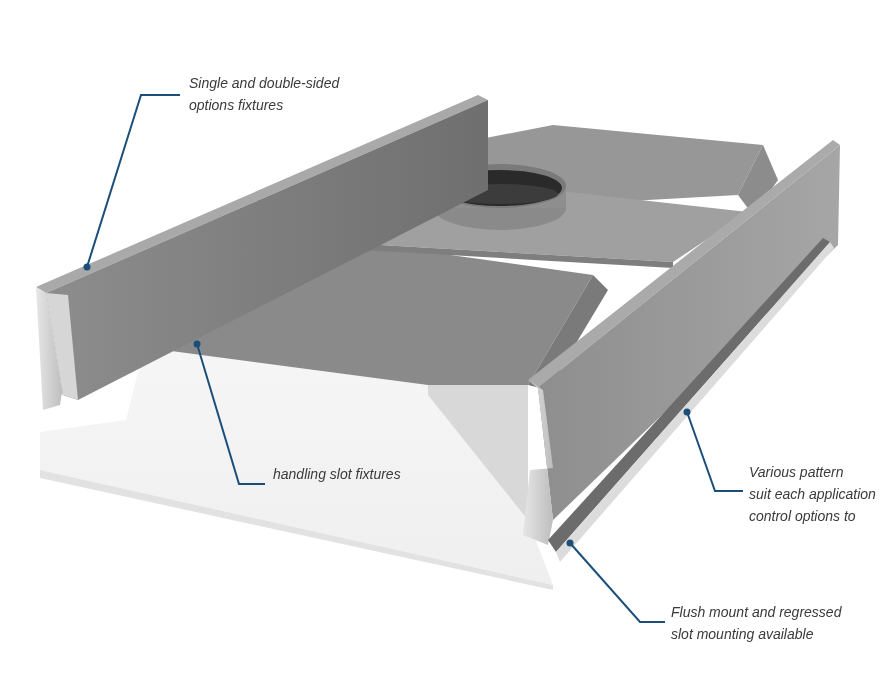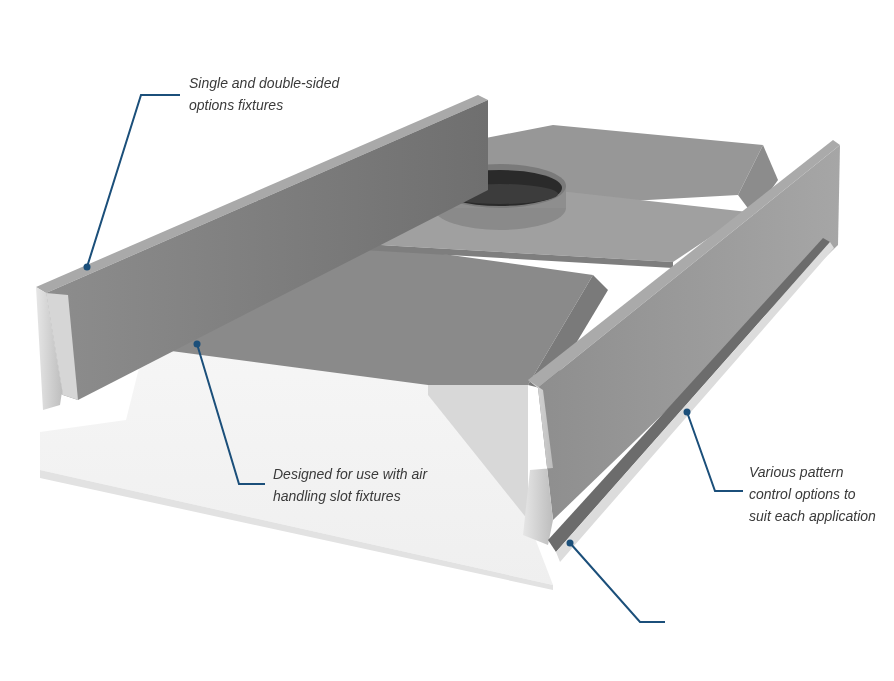--- a/index.html
+++ b/index.html
@@ -89,23 +89,26 @@
       <circle cx="562" cy="543" r="3.5"></circle>
     </g>
   </svg>
 
   <div class="callout" style="left:181px; top:72px;">
     <span>Single and double-sided</span>
     <span>options fixtures</span>
   </div>
 
   <div class="callout" style="left:265px; top:463px;">
-    <span>Designed for use with air</span>
     <span>handling slot fixtures</span>
   </div>
 
   <div class="callout" style="left:741px; top:461px;">
     <span>Various pattern</span>
+    <span>suit each application</span>
     <span>control options to</span>
-    <span>suit each application</span>
   </div>
 
+  <div class="callout" style="left:663px; top:601px;">
+    <span>Flush mount and regressed</span>
+    <span>slot mounting available</span>
+  </div>
 </div>
 
 </body></html>

